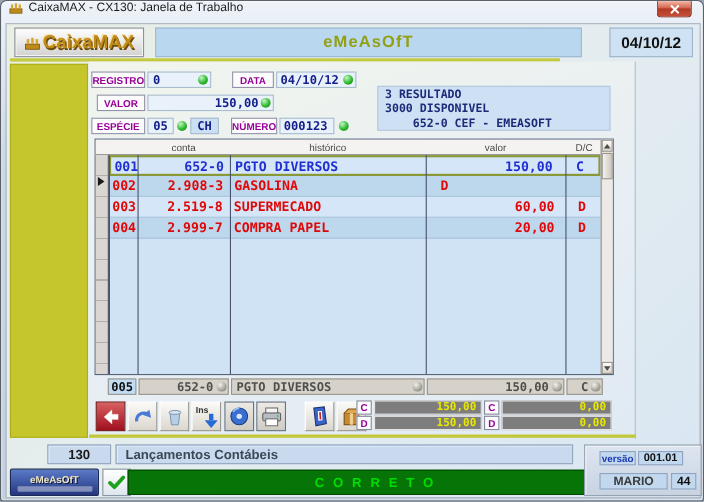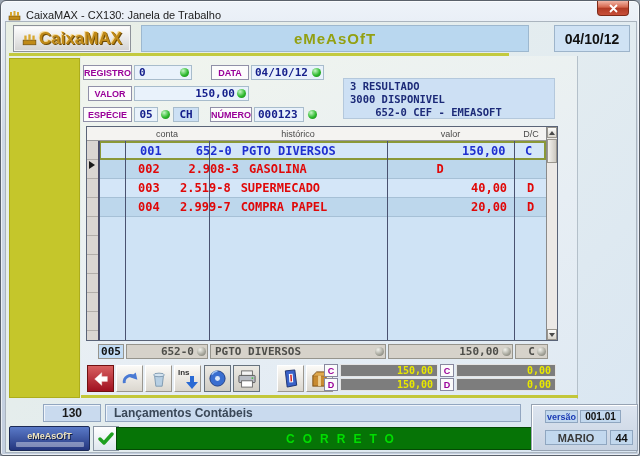--- a/index.html
+++ b/index.html
@@ -3,21 +3,21 @@
 <meta charset="utf-8">
 <style>
   html,body{margin:0;padding:0;background:#9aa4b0;}
   *{box-sizing:border-box;}
   .window{position:relative;width:640px;height:456px;margin:0;
     font-family:"Liberation Sans",sans-serif;
     background:linear-gradient(180deg,#eef3f9 0%,#cdd8e6 30%,#c3cfdf 100%);
     border:1px solid #5a616b;border-radius:6px 6px 3px 3px;overflow:hidden;
     box-shadow:inset 0 0 0 1px rgba(255,255,255,.65);}
   
-  .titlebar{position:absolute;left:0;top:0;width:640px;height:20px;display:flex;align-items:flex-end;padding-left:7px;}
+  .titlebar{position:absolute;left:0;top:0;width:640px;height:20px;display:flex;align-items:flex-start;padding-left:7px;}
   .title-text{font-size:11px;color:#1c1c1c;margin-left:5px;}
   .close-btn{position:absolute;right:10px;top:0;width:32px;height:15px;
     background:linear-gradient(180deg,#f2b6a6 0%,#d4654c 45%,#b03a24 50%,#c8503a 100%);
     border:1px solid #7e2a18;border-top:none;border-radius:0 0 4px 4px;
     display:flex;align-items:center;justify-content:center;cursor:pointer;}
   
   .client-bg{position:absolute;left:4px;top:20px;width:632px;height:432px;
     background:linear-gradient(135deg,#e9efe4 0%,#e3ecf0 55%,#d9e6f2 100%);
     border:1px solid #aab4be;}
   
@@ -62,21 +62,21 @@
   .selcol{position:absolute;left:0;top:14px;width:12px;bottom:0;background:#dad6d2;border-right:1px solid #4a4a66;
     background-image:repeating-linear-gradient(180deg,transparent 0 18px,#b2aeaa 18px 19px);}
   .sel-arrow{position:absolute;left:2px;top:20px;width:0;height:0;
     border-left:6px solid #1a1a1a;border-top:4px solid transparent;border-bottom:4px solid transparent;}
   .grid-body{position:absolute;left:12px;top:14px;right:11px;bottom:0;}
   .grow{position:relative;height:19px;display:flex;font-family:"DejaVu Sans Mono",monospace;
     font-size:12px;font-weight:bold;border-bottom:1px solid #a6c0d6;}
   .grow.odd{background:#d4e6f8;}
   .grow.even{background:#bdd7ec;}
   .grow.selected{border:2px solid #8a9838;}
-  .grow .c-num{width:26px;padding-left:3px;display:flex;align-items:center;margin-left:36px;}
+  .grow .c-num{width:26px;padding-left:3px;display:flex;align-items:center;}
   .grow .c-conta{width:84px;justify-content:flex-end;padding-right:6px;display:flex;align-items:center;}
   .grow .c-hist{width:178px;padding-left:4px;display:flex;align-items:center;}
   .grow .c-valor{width:127px;justify-content:flex-end;padding-right:8px;display:flex;align-items:center;}
   .grow .c-dc{width:34px;justify-content:center;display:flex;align-items:center;}
   .grow.blue{color:#1f2fd0;}
   .grow.red{color:#e00808;}
   .vline{position:absolute;top:14px;bottom:0;width:1px;background:#4a5270;z-index:3;}
   .vscroll{position:absolute;right:0;top:0;width:11px;bottom:0;background:#ece9e6;border-left:1px solid #8a8a8a;}
   .scroll-btn{position:absolute;left:0;width:10px;height:11px;background:linear-gradient(180deg,#fdfdfb,#d8d4cc);
     border:1px solid #9a968e;display:flex;align-items:center;justify-content:center;}
@@ -218,21 +218,21 @@
       <div class="grow even red">
         <div class="c-num">002</div>
         <div class="c-conta">2.908-3</div>
         <div class="c-hist">GASOLINA</div>
         <div class="c-dc">D</div>
       </div>
       <div class="grow odd red">
         <div class="c-num">003</div>
         <div class="c-conta">2.519-8</div>
         <div class="c-hist">SUPERMECADO</div>
-        <div class="c-valor">40,00</div>
+        <div class="c-valor">60,00</div>
         <div class="c-dc">D</div>
       </div>
       <div class="grow even red">
         <div class="c-num">004</div>
         <div class="c-conta">2.999-7</div>
         <div class="c-hist">COMPRA PAPEL</div>
         <div class="c-valor">20,00</div>
         <div class="c-dc">D</div>
       </div>
     </div>

